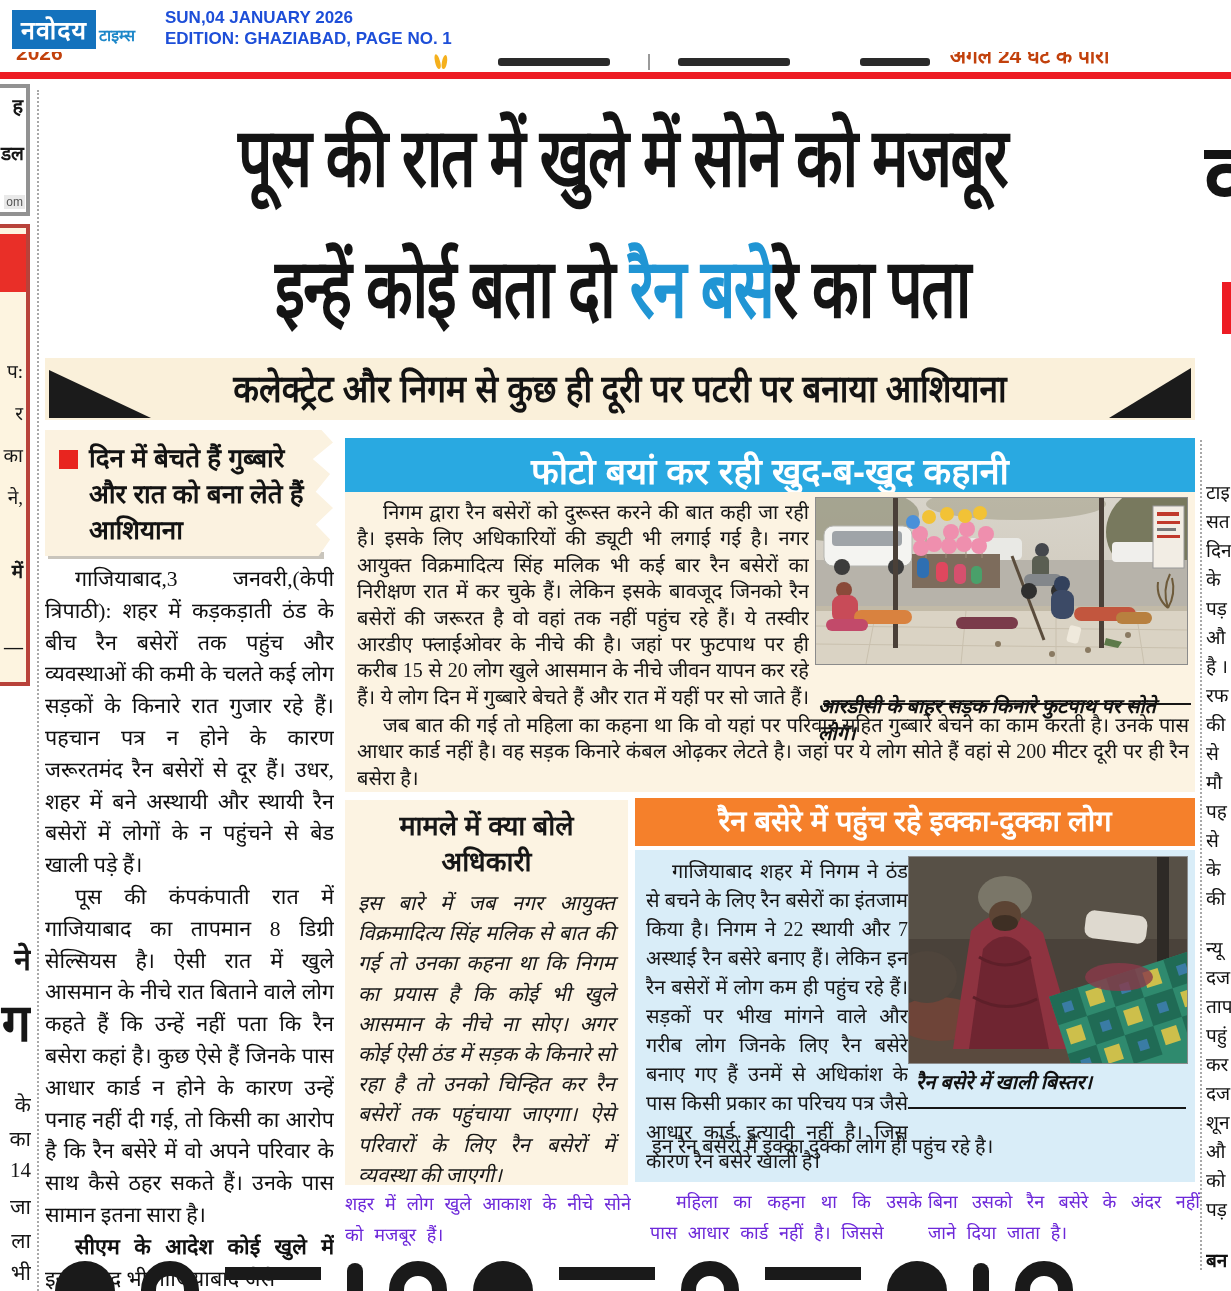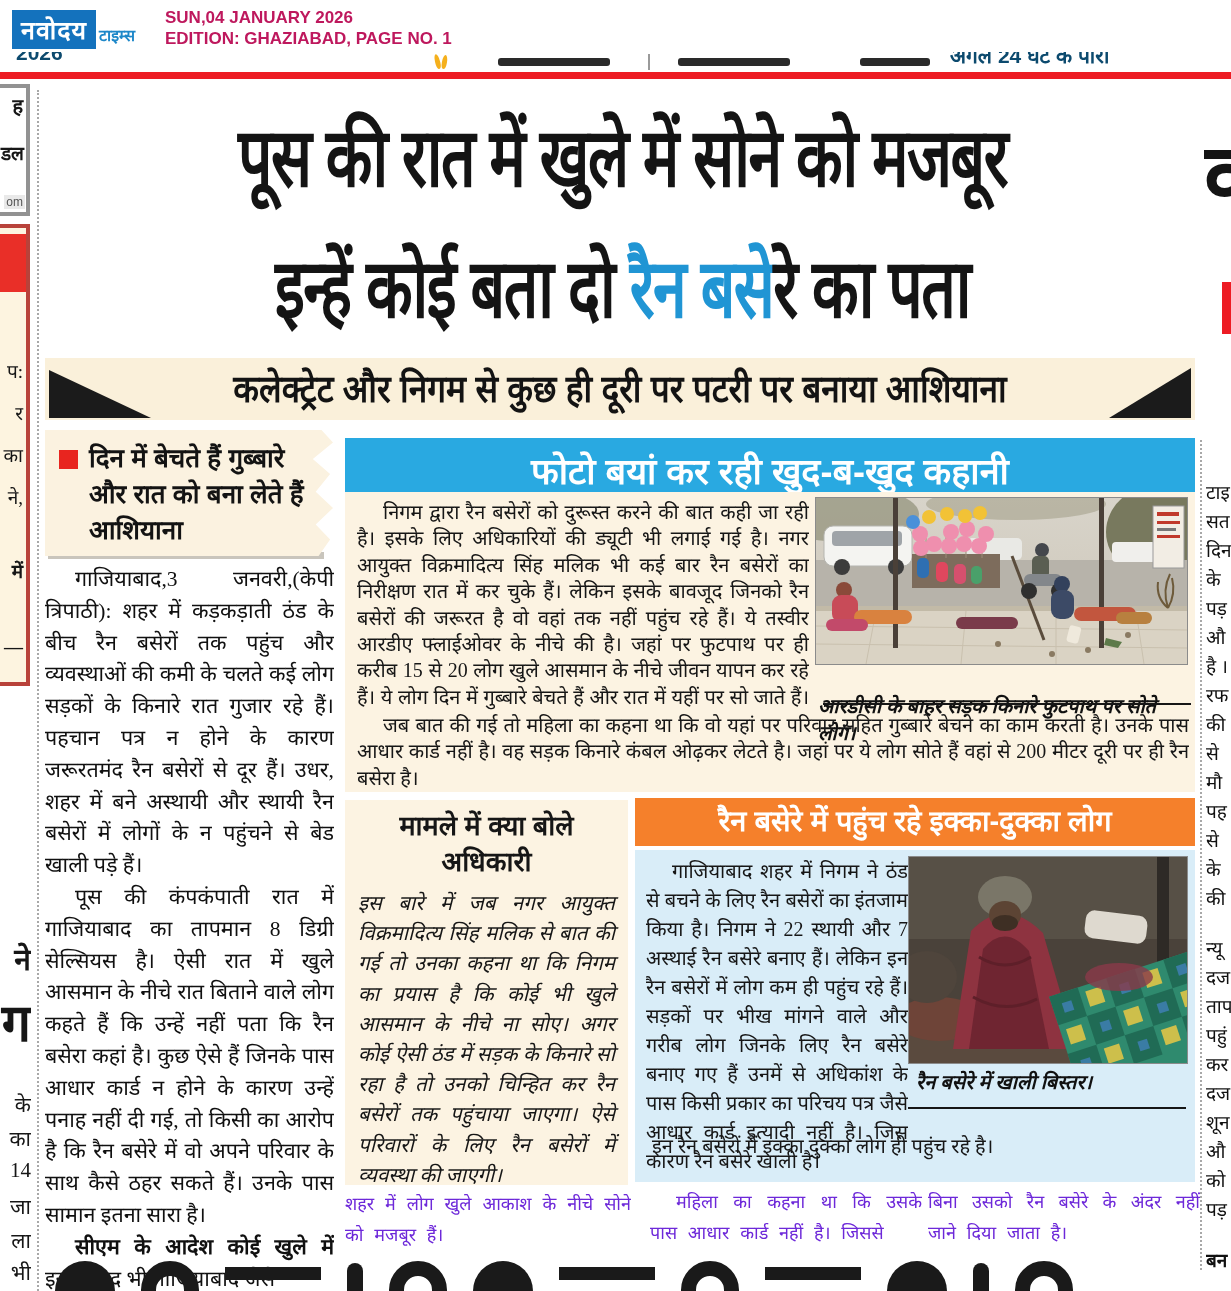--- a/index.html
+++ b/index.html
@@ -4,24 +4,24 @@
 <style>
   html,body{margin:0;padding:0;background:#fff;}
   .page{position:relative;width:1231px;height:1291px;background:#ffffff;overflow:hidden;
         font-family:"Liberation Sans",sans-serif;color:#161616;}
   
   .masthead{position:absolute;left:0;top:0;width:100%;height:52px;background:#fff;}
   .logo{position:absolute;left:12px;top:10px;display:flex;align-items:flex-end;}
   .logo-main{background:#1472bd;color:#fff;font-weight:bold;font-size:25px;padding:2px 9px 3px 9px;
              font-family:"Liberation Sans",sans-serif;letter-spacing:1px;}
   .logo-sub{color:#1e88c9;font-weight:bold;font-size:16px;margin-left:3px;padding-bottom:3px;}
-  .dateblock{position:absolute;left:165px;top:7px;font-weight:bold;font-size:17px;line-height:21px;color:#be185d;}
+  .dateblock{position:absolute;left:165px;top:7px;font-weight:bold;font-size:17px;line-height:21px;color:#1d4ed8;}
   
   .top-strip{position:absolute;left:0;top:52px;width:1231px;height:20px;overflow:hidden;}
-  .strip-frag{position:absolute;height:20px;overflow:hidden;font-weight:bold;font-size:21px;color:#0c4a6e;}
+  .strip-frag{position:absolute;height:20px;overflow:hidden;font-weight:bold;font-size:21px;color:#c2410c;}
   .strip-frag > span{display:block;margin-top:-11px;white-space:nowrap;}
   .strip-bar{position:absolute;background:#2a2a2a;border-radius:3px;height:8px;top:6px;}
   .strip-divider{position:absolute;width:2px;height:16px;top:2px;background:#9a9a9a;}
   .diya-icon{position:absolute;left:433px;top:2px;width:16px;height:16px;}
   .diya-icon:before,.diya-icon:after{content:"";position:absolute;background:#f5b01c;border-radius:50% 50% 40% 40%;}
   .diya-icon:before{left:2px;top:0;width:5px;height:15px;transform:rotate(-14deg);}
   .diya-icon:after{left:9px;top:1px;width:5px;height:14px;transform:rotate(10deg);}
   .red-bar{position:absolute;left:0;top:72px;width:1231px;height:7px;background:#ed1c24;}
   
   .v-dotted{position:absolute;border-left:2px dotted #a8a8a8;}

